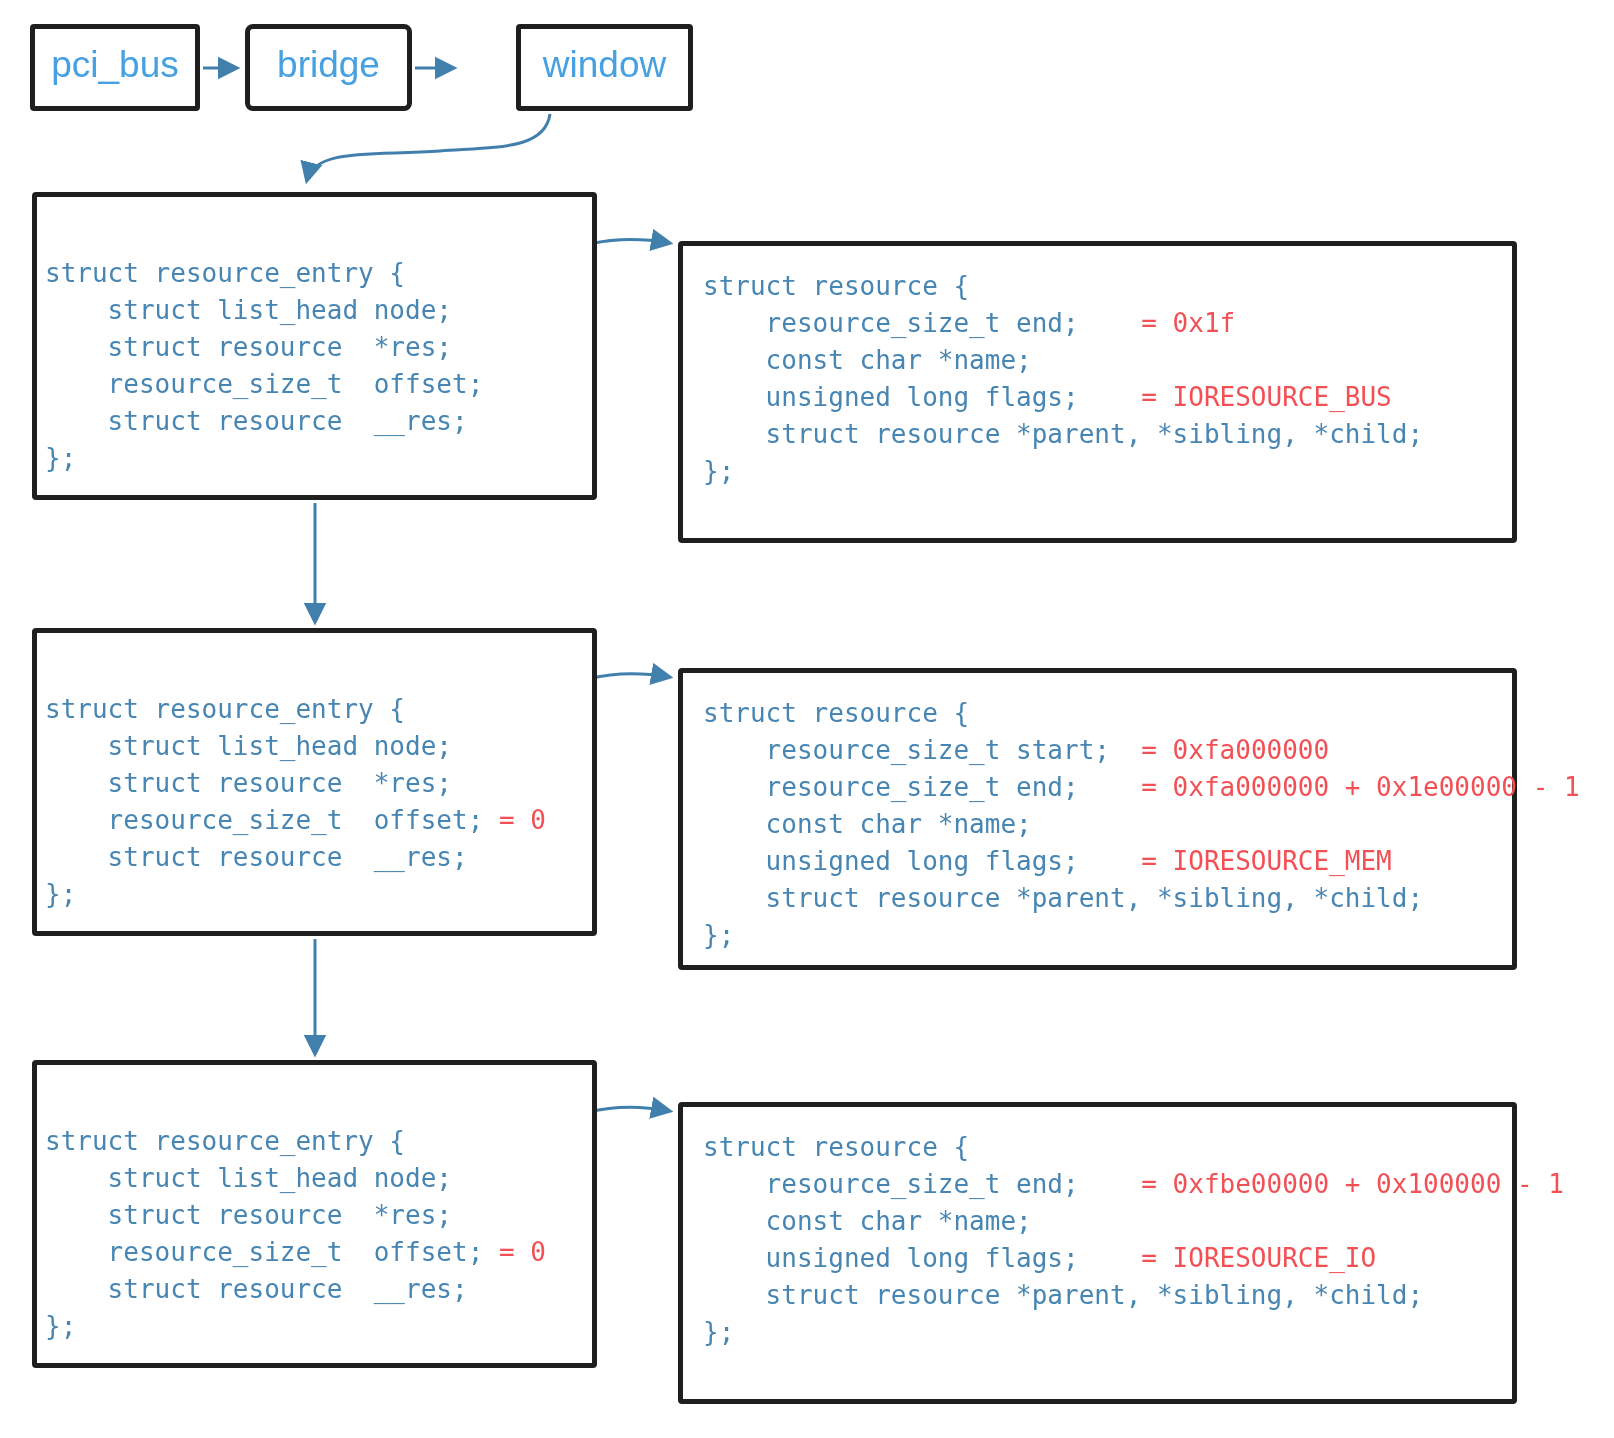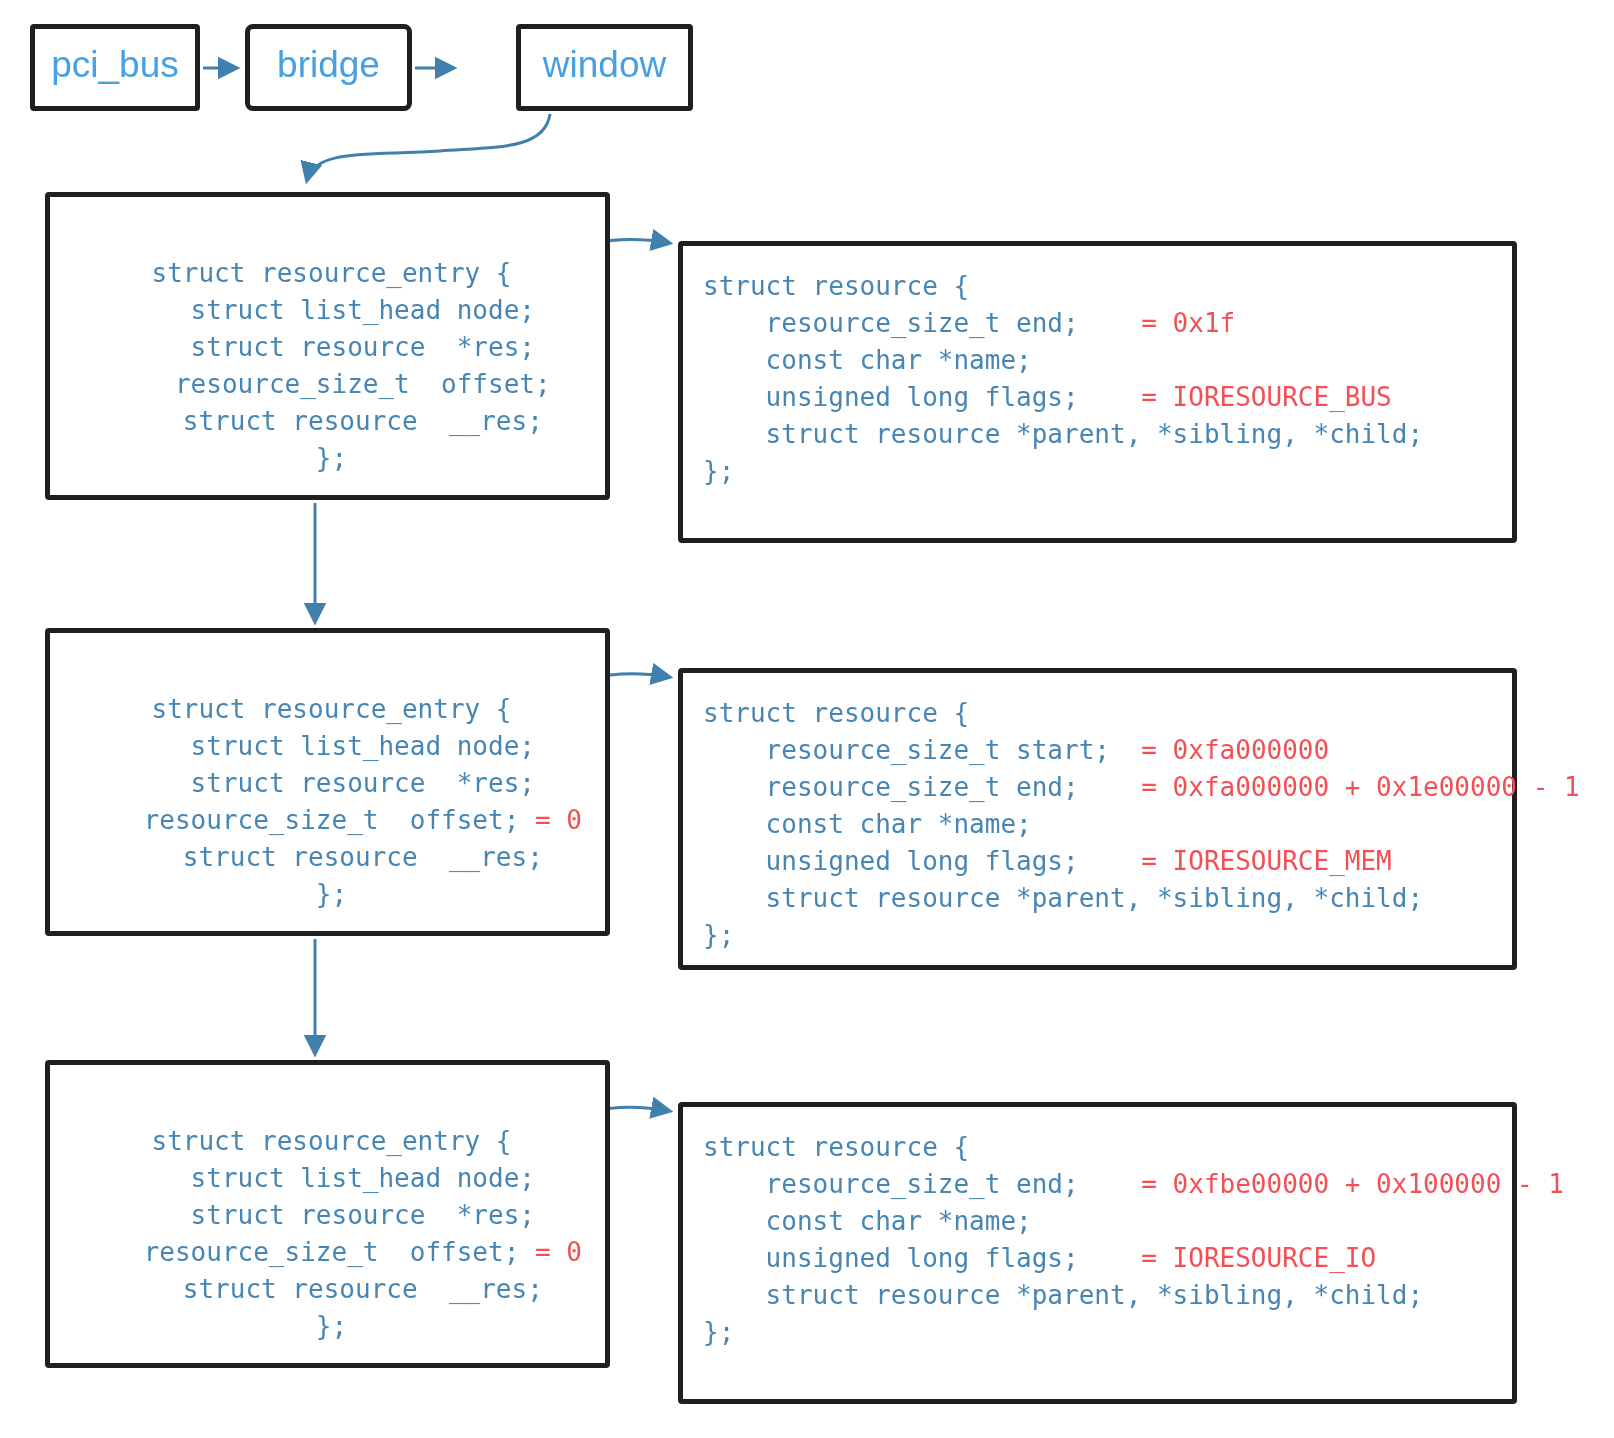--- a/index.html
+++ b/index.html
@@ -20,21 +20,21 @@
   .flow-label{
     font-family:"Liberation Sans", sans-serif;
     font-size:37px;color:#47a0e0;line-height:1;
     padding-bottom:6px;
   }
   .code-box{
     position:absolute;
     border:5px solid #1f1f1f;border-radius:4px;
     background:#ffffff;box-sizing:border-box;
   }
-  .entry-box{left:45px;width:565px;height:308px;padding:58px 0 0 8px;text-align:center;}
+  .entry-box{left:32px;width:565px;height:308px;padding:58px 0 0 8px;}
   .resource-box{left:678px;width:839px;height:302px;padding:22px 0 0 20px;}
   #entry1{top:192px;}
   #entry2{top:628px;}
   #entry3{top:1060px;}
   #resource1{top:241px;}
   #resource2{top:668px;}
   #resource3{top:1102px;}
   .line{
     white-space:pre;
     font-size:26px;line-height:37px;

